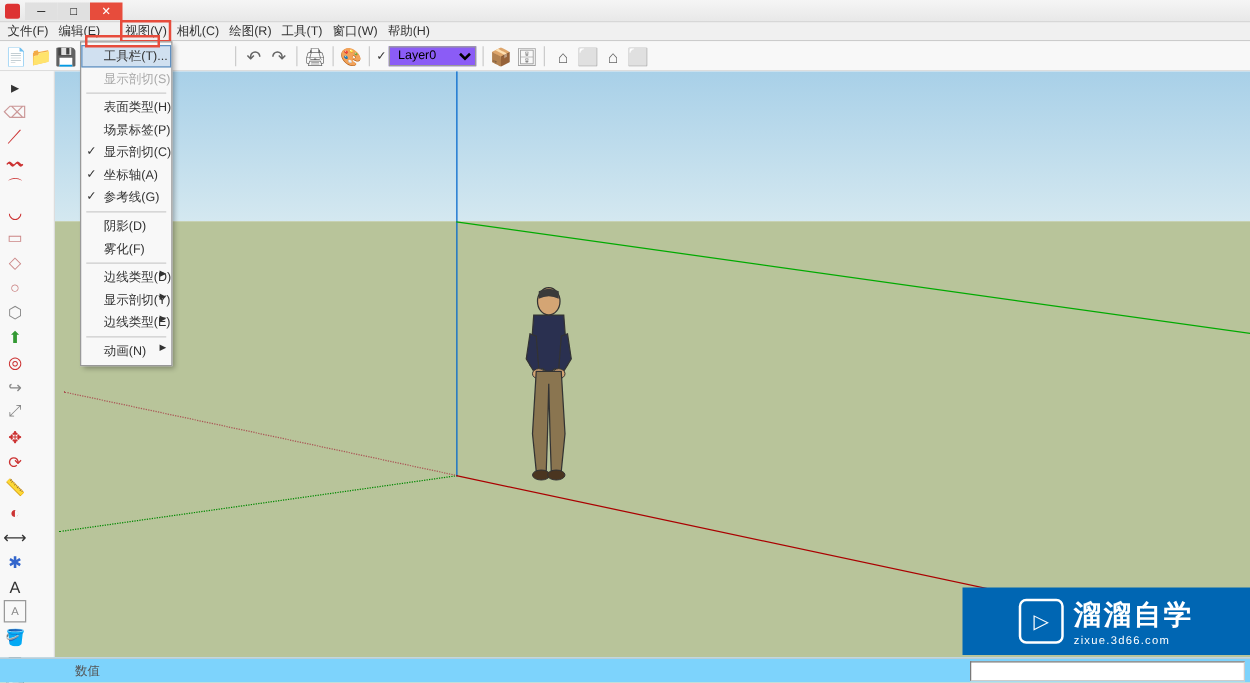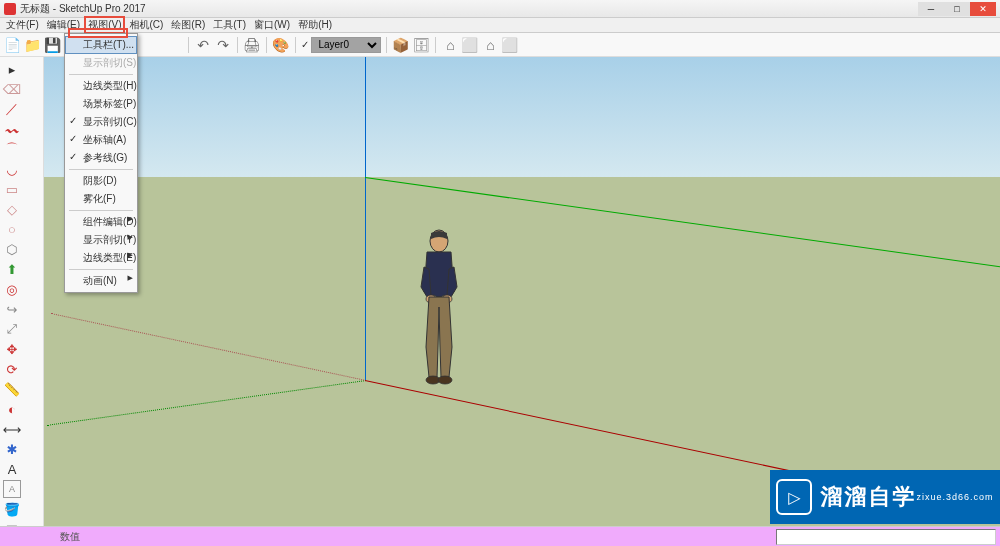--- a/index.html
+++ b/index.html
@@ -9,26 +9,26 @@
     .titlebar .app-icon { width: 12px; height: 12px; background: #d33; border-radius: 2px; margin-right: 4px; }
     .titlebar .title { flex: 1; font-size: 10px; color: #333; }
     .win-controls { display: flex; gap: 0; }
     .win-btn { width: 26px; height: 14px; display: flex; align-items: center; justify-content: center; font-size: 9px; cursor: pointer; }
     .win-min { background: #e0e0e0; }
     .win-max { background: #e0e0e0; }
     .win-close { background: #e74c3c; color: white; }
     
     .menubar { height: 15px; background: #f0f0f0; display: flex; align-items: center; padding-left: 2px; border-bottom: 1px solid #ccc; }
     .menu-item { padding: 0 4px; font-size: 10px; color: #333; cursor: pointer; }
-    .menu-item.highlight { border: 2px solid #e74c3c; padding: 0 2px; }
+    .menu-item.highlight { border: 2px solid #e74c3c; padding: 0 2px; margin-left: 12px; }
     
     .toolbar-top { height: 24px; background: #f8f8f8; display: flex; align-items: center; padding: 0 4px; gap: 2px; border-bottom: 1px solid #ddd; }
     .tb-icon { width: 18px; height: 18px; display: flex; align-items: center; justify-content: center; cursor: pointer; font-size: 14px; }
     .tb-sep { width: 1px; height: 16px; background: #ccc; margin: 0 3px; }
-    .layer-combo { width: 70px; height: 16px; border: 1px solid #999; font-size: 10px; padding: 0 2px; background: #a3a3a3; }
+    .layer-combo { width: 70px; height: 16px; border: 1px solid #999; font-size: 10px; padding: 0 2px; background: #8b5cf6; }
     
     .main-area { display: flex; height: calc(100% - 18px - 15px - 24px - 20px); }
     
     .toolbox-left { width: 44px; background: #f8f8f8; border-right: 1px solid #ddd; display: flex; flex-wrap: wrap; padding: 2px; gap: 0; align-content: flex-start; }
     .tool-btn { width: 18px; height: 18px; display: flex; align-items: center; justify-content: center; cursor: pointer; font-size: 13px; margin: 1px; }
     
     .viewport { flex: 1; position: relative; overflow: hidden; }
     .sky { position: absolute; top: 0; left: 0; right: 0; height: 120px; background: linear-gradient(#a8d0e8, #d4e8f0); }
     .ground { position: absolute; top: 120px; left: 0; right: 0; bottom: 0; background: #b8c49a; }
     
@@ -45,38 +45,37 @@
     .dd-item.highlighted { background: #d0e0f0; border: 1px solid #6090c0; padding: 1px 5px 1px 17px; }
     .dd-item.checked::before { content: "✓"; position: absolute; left: 4px; color: #333; }
     .dd-item.submenu::after { content: "▶"; position: absolute; right: 4px; font-size: 7px; }
     .dd-item.disabled { color: #aaa; }
     .dd-sep { height: 1px; background: #ccc; margin: 2px 4px; }
     
     .red-highlight-box { position: absolute; top: 28px; left: 68px; width: 60px; height: 10px; border: 2px solid #e74c3c; z-index: 101; pointer-events: none; }
     
     .watermark { position: absolute; bottom: 22px; right: 0; width: 230px; height: 54px; background: #0066b3; display: flex; align-items: center; justify-content: center; gap: 8px; z-index: 50; }
     .watermark .play-icon { width: 36px; height: 36px; border: 2px solid white; border-radius: 6px; display: flex; align-items: center; justify-content: center; color: white; font-size: 16px; }
-    .watermark .wm-text { color: white; display: flex; flex-direction: row; align-items: center; }
+    .watermark .wm-text { color: white; display: flex; flex-direction: column; }
     .watermark .wm-main { font-size: 22px; font-weight: bold; letter-spacing: 2px; }
     .watermark .wm-sub { font-size: 9px; letter-spacing: 1px; }
     
-    .statusbar { position: absolute; bottom: 0; left: 0; right: 0; height: 20px; background: #f0abfc; border-top: 1px solid #ccc; display: flex; align-items: center; }
+    .statusbar { position: absolute; bottom: 0; left: 0; right: 0; height: 20px; background: #7dd3fc; border-top: 1px solid #ccc; display: flex; align-items: center; }
     .status-seg { padding: 0 30px; font-size: 10px; color: #555; }
     .status-value { margin-left: auto; width: 220px; height: 16px; border: 1px inset #ccc; background: #fff; margin-right: 4px; }
     .status-label { font-size: 10px; color: #555; padding-right: 4px; }
     
     .shadows { position: absolute; bottom: 25px; right: 100px; display: flex; gap: 10px; z-index: 10; }
     .shadow-blob { width: 20px; height: 10px; background: rgba(255,255,255,0.6); border-radius: 50%; }
   </style>
 </head>
 <body>
 
 <div class="titlebar">
   <div class="app-icon"></div>
-  <div class="title">无标题 - SketchUp Pro 2017</div>
   <div class="win-controls">
     <div class="win-btn win-min">─</div>
     <div class="win-btn win-max">□</div>
     <div class="win-btn win-close">✕</div>
   </div>
 </div>
 
 <div class="menubar">
   <div class="menu-item">文件(F)</div>
   <div class="menu-item">编辑(E)</div>
@@ -172,30 +171,30 @@
       <div class="shadow-blob"></div>
       <div class="shadow-blob"></div>
     </div>
   </div>
 </div>
 
 <div class="dropdown-menu">
   <div class="dd-item highlighted">工具栏(T)...</div>
   <div class="dd-item disabled">显示剖切(S)</div>
   <div class="dd-sep"></div>
-  <div class="dd-item">边线类型(H)</div>
+  <div class="dd-item">表面类型(H)</div>
   <div class="dd-item">场景标签(P)</div>
   <div class="dd-item checked">显示剖切(C)</div>
   <div class="dd-item checked">坐标轴(A)</div>
   <div class="dd-item checked">参考线(G)</div>
   <div class="dd-sep"></div>
   <div class="dd-item">阴影(D)</div>
   <div class="dd-item">雾化(F)</div>
   <div class="dd-sep"></div>
-  <div class="dd-item submenu">组件编辑(D)</div>
+  <div class="dd-item submenu">边线类型(D)</div>
   <div class="dd-item submenu">显示剖切(Y)</div>
   <div class="dd-item submenu">边线类型(E)</div>
   <div class="dd-sep"></div>
   <div class="dd-item submenu">动画(N)</div>
 </div>
 
 <div class="red-highlight-box"></div>
 
 <div class="watermark">
   <div class="play-icon">▷</div>

